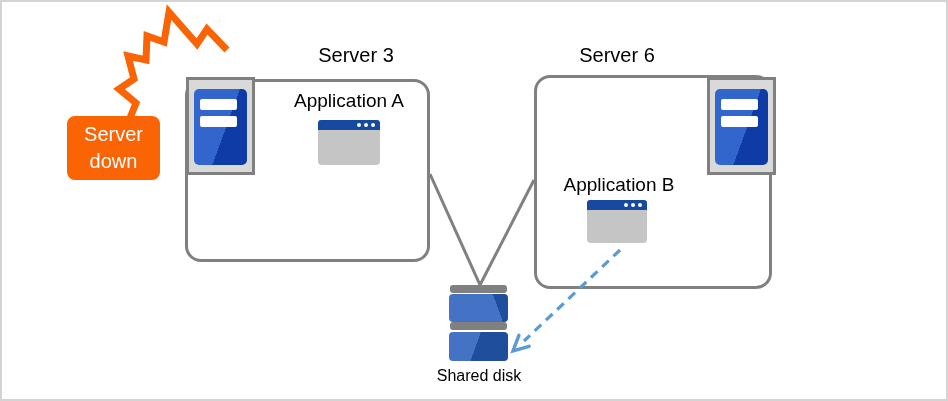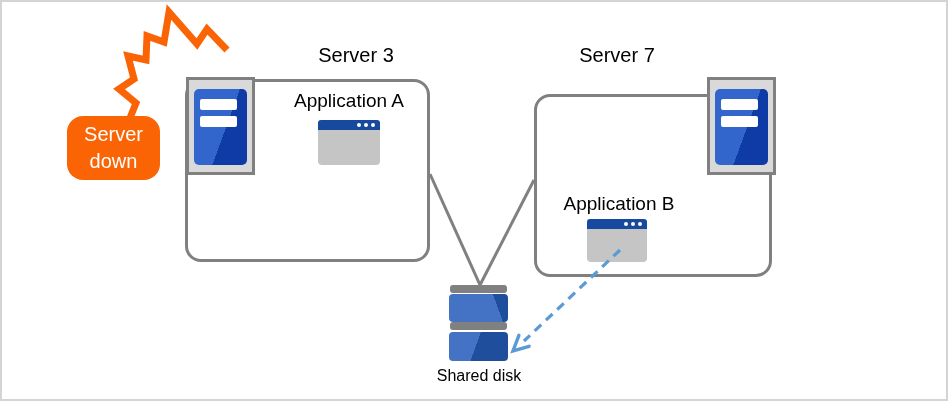--- a/index.html
+++ b/index.html
@@ -14,21 +14,21 @@
   .zigzag{fill:none;stroke:var(--accent-orange);stroke-width:7;stroke-linejoin:miter;stroke-miterlimit:12;}
   .conn{stroke:var(--line-gray);stroke-width:3;fill:none;}
   .dash-line{stroke:var(--arrow-dashed-blue);stroke-width:3.2;stroke-dasharray:9 6.5;fill:none;}
   .dash-head{stroke:var(--arrow-dashed-blue);stroke-width:3.4;fill:none;stroke-linecap:round;stroke-linejoin:miter;}
 
   .server-box{
     position:absolute;box-sizing:border-box;background:#fff;
     border:3px solid var(--line-gray);border-radius:16px;z-index:1;
   }
   .box1{left:183px;top:77px;width:245px;height:183px;}
-  .box2{left:532px;top:92px;width:238px;height:183px;}
+  .box2{left:532px;top:73px;width:238px;height:214px;}
 
   .server-label{position:absolute;top:42px;width:160px;text-align:center;font-size:20px;z-index:2;}
   .label-s1{left:274px;} .label-s2{left:535px;}
 
   .server-frame{
     position:absolute;box-sizing:border-box;width:69px;height:98px;
     background:var(--icon-frame-gray);border:3px solid var(--line-gray);z-index:2;
   }
   .frame1{left:184px;top:75px;} .frame2{left:705px;top:75px;}
   .server-tower{
@@ -47,21 +47,21 @@
   .winB{left:50px;top:122px;width:60px;height:43px;}
   .win-titlebar{
     position:absolute;left:0;right:0;top:0;height:10px;border-radius:3px 3px 0 0;
     background:var(--window-titlebar-blue);display:flex;align-items:center;
     justify-content:flex-end;gap:3px;padding-right:5px;box-sizing:border-box;
   }
   .win-dot{width:4px;height:4px;border-radius:50%;background:#fff;}
   .win-body{position:absolute;left:0;right:0;top:10px;bottom:0;background:var(--window-body-gray);border-radius:0 0 4px 4px;}
 
   .alert-badge{
-    position:absolute;left:65px;top:114px;width:93px;height:64px;border-radius:16px;
+    position:absolute;left:65px;top:114px;width:93px;height:64px;border-radius:8px;
     background:var(--accent-orange);color:#fff;z-index:3;
     display:flex;flex-direction:column;align-items:center;justify-content:center;
     font-size:20px;line-height:27px;
   }
 
   .disk-part{position:absolute;z-index:1;}
   .disk-cap{background:var(--line-gray);border-radius:3px;width:57px;height:8px;left:448px;}
   .cap1{top:283px;} .cap2{top:320px;}
   .disk-body{width:59px;left:447px;border-radius:4px;}
   .body1{top:292px;height:28px;background:linear-gradient(70deg,var(--disk-blue-light) 78%,var(--disk-blue-dark) 78%);}
@@ -73,21 +73,21 @@
 
 <div class="canvas">
 
   <svg class="layer base" viewBox="0 0 948 401">
     <polyline class="zigzag" points="225,48 205,27 195,42 167,10 162,40 145,34 144,58 126,54 132,77 117,87 134,101 128,116"></polyline>
     <line class="conn" x1="428" y1="172" x2="478" y2="283"></line>
     <line class="conn" x1="532" y1="178" x2="478" y2="283"></line>
   </svg>
 
   <div class="server-label label-s1">Server 3</div>
-  <div class="server-label label-s2">Server 7</div>
+  <div class="server-label label-s2">Server 6</div>
 
   <div class="server-box box1">
     <div class="app-label appA">Application A</div>
     <div class="window-icon winA">
       <div class="win-titlebar">
         <span class="win-dot"></span>
         <span class="win-dot"></span>
         <span class="win-dot"></span>
       </div>
       <div class="win-body"></div>

